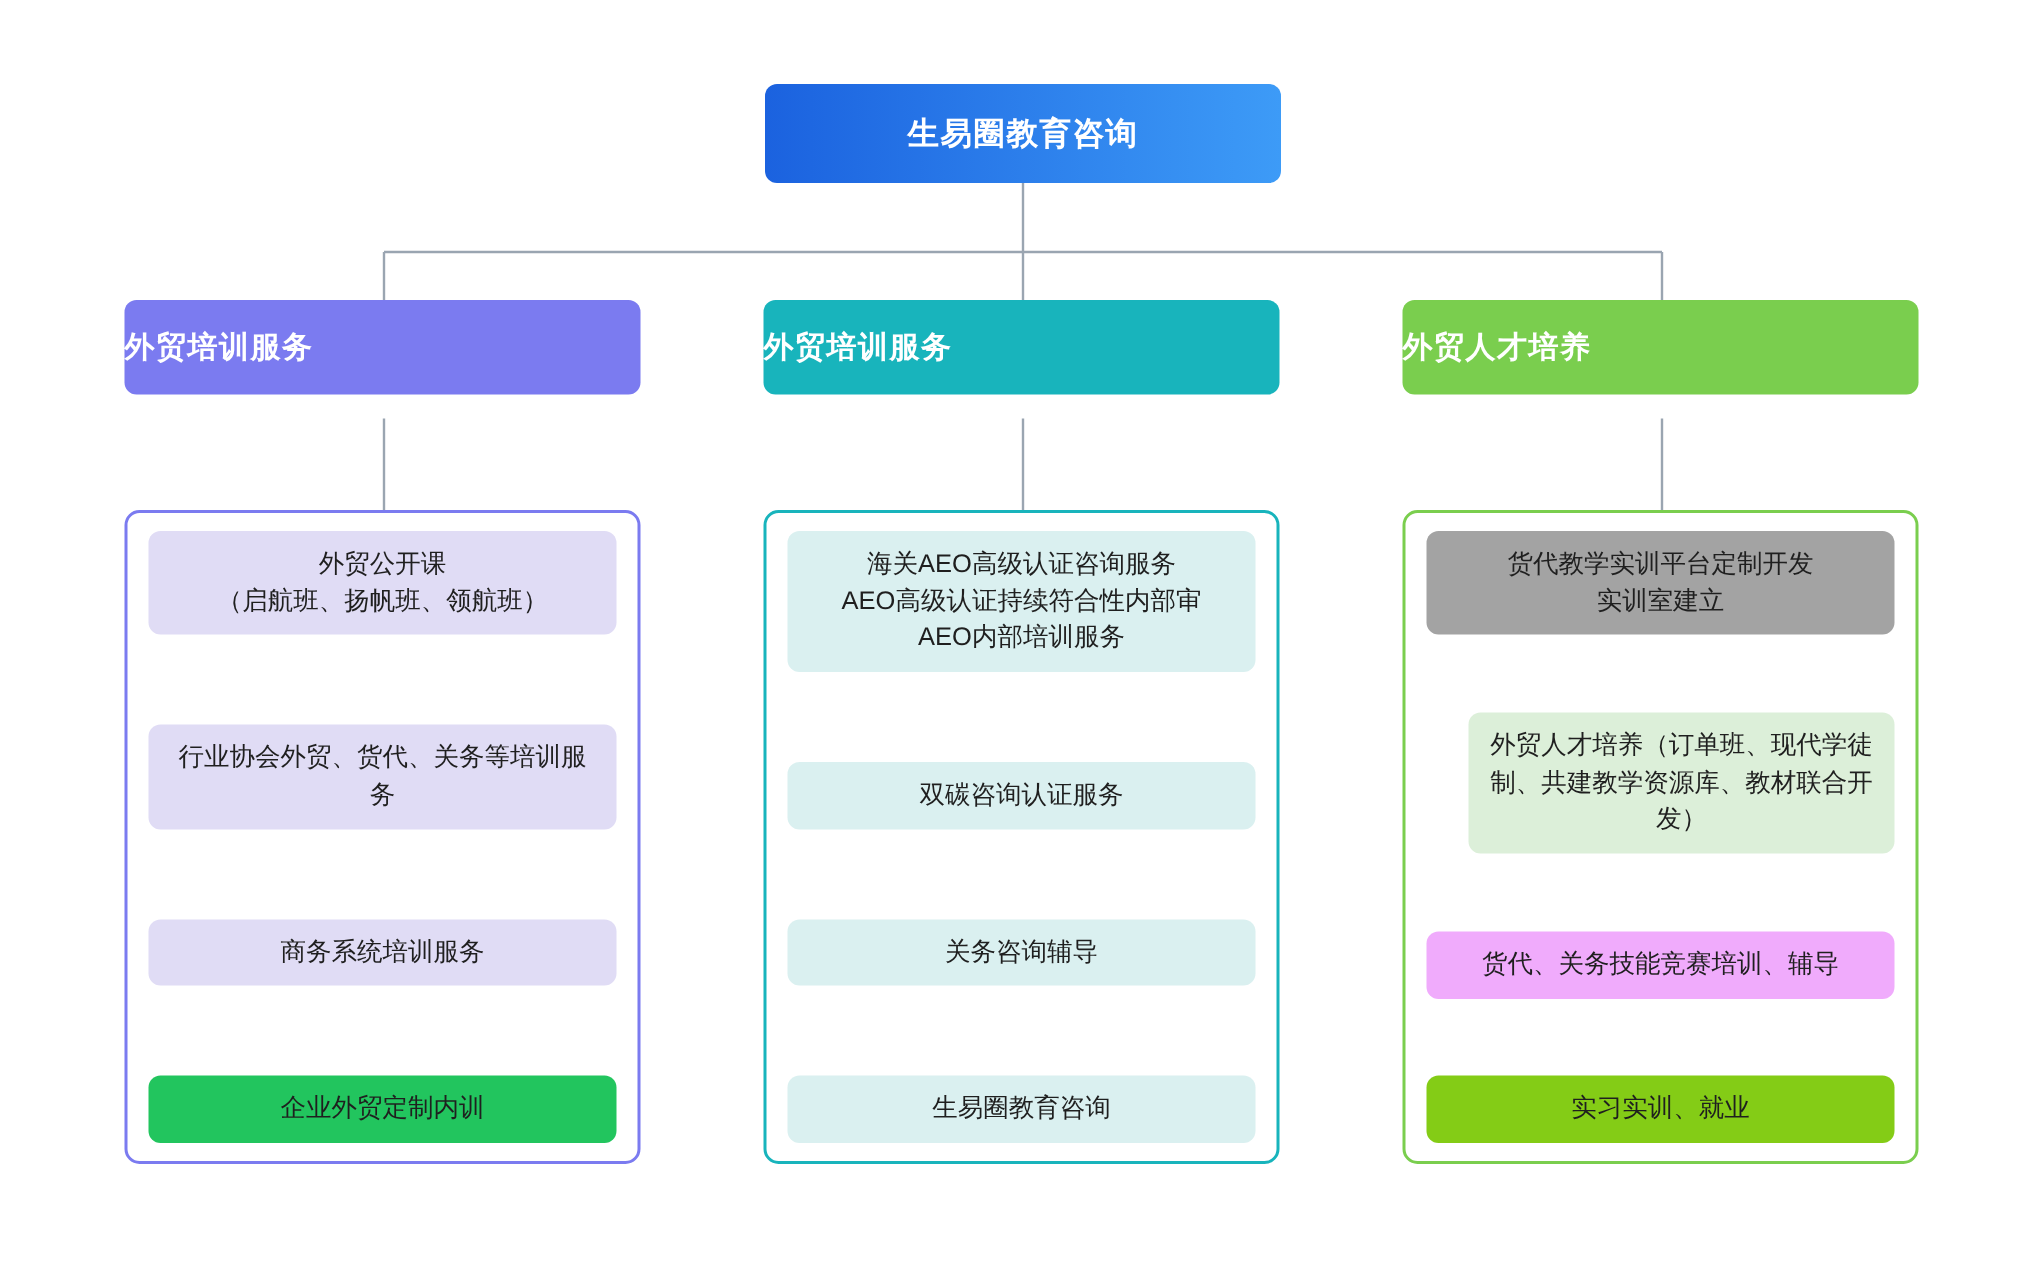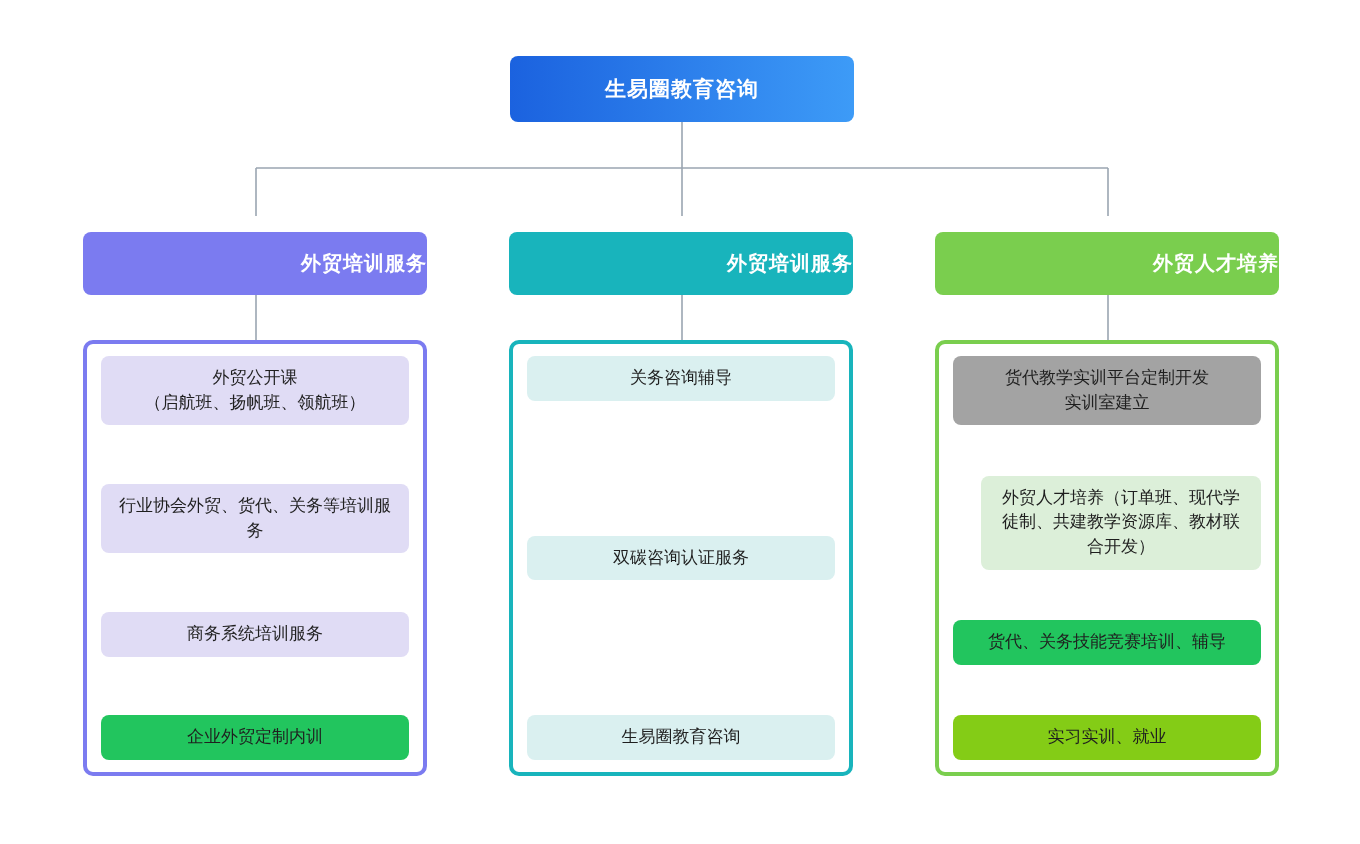--- a/index.html
+++ b/index.html
@@ -46,45 +46,45 @@
   .root-node .node-title {
     color: #ffffff;
     font-size: 21px;
     font-weight: bold;
     letter-spacing: 1px;
   }
 
   
   .cat-header {
     position: absolute;
-    top: 232px;
+    top: 200px;
     width: 344px;
     height: 63px;
     border-radius: 8px;
     display: flex;
     align-items: center;
-    justify-content: flex-end;
+    justify-content: flex-start;
     box-sizing: border-box;
     z-index: 3;
   }
   .cat-header .node-title {
     color: #ffffff;
     font-size: 20px;
     font-weight: bold;
     letter-spacing: 1px;
   }
 
   
   .cat-container {
     position: absolute;
     top: 340px;
     width: 344px;
     height: 436px;
     border-radius: 10px;
-    border: 4px solid #f9a8d4;
+    border: 2px solid #f9a8d4;
     background: #ffffff;
     box-sizing: border-box;
     padding: 12px 14px;
     display: flex;
     flex-direction: column;
     justify-content: space-between;
     z-index: 2;
   }
 
   
@@ -154,29 +154,32 @@
 （启航班、扬帆班、领航班）</div>
     <div class="leaf-item" style="background: rgb(224, 220, 245);">行业协会外贸、货代、关务等培训服务</div>
     <div class="leaf-item" style="background: rgb(224, 220, 245);">商务系统培训服务</div>
     <div class="leaf-item" style="background: #22c55e;">企业外贸定制内训</div>
   </div>
 
   <div class="cat-header theme-1 col-1" style="background: rgb(24, 180, 188);">
     <span class="node-title">外贸培训服务</span>
   </div>
   <div class="cat-container theme-1 col-1" style="border-color: rgb(24, 180, 188);">
+    <div class="leaf-item" style="background: rgb(218, 240, 240);">海关AEO高级认证咨询服务
+AEO高级认证持续符合性内部审
+AEO内部培训服务</div>
+    <div class="leaf-item" style="background: rgb(218, 240, 240);">双碳咨询认证服务</div>
     <div class="leaf-item" style="background: rgb(218, 240, 240);">关务咨询辅导</div>
-    <div class="leaf-item" style="background: rgb(218, 240, 240);">双碳咨询认证服务</div>
     <div class="leaf-item" style="background: rgb(218, 240, 240);">生易圈教育咨询</div>
   </div>
 
   <div class="cat-header theme-2 col-2" style="background: rgb(122, 206, 78);">
     <span class="node-title">外贸人才培养</span>
   </div>
   <div class="cat-container theme-2 col-2" style="border-color: rgb(122, 206, 78);">
     <div class="leaf-item" style="background: #a3a3a3;">货代教学实训平台定制开发
 实训室建立</div>
     <div class="leaf-item" style="background: rgb(220, 239, 217); margin-left: 28px;">外贸人才培养（订单班、现代学徒制、共建教学资源库、教材联合开发）</div>
-    <div class="leaf-item" style="background: #22c55e;">货代、关务技能竞赛培训、辅导</div>
+    <div class="leaf-item" style="background: #f0abfc;">货代、关务技能竞赛培训、辅导</div>
     <div class="leaf-item" style="background: #84cc16;">实习实训、就业</div>
   </div>
 
 </div>
 
 </body></html>

